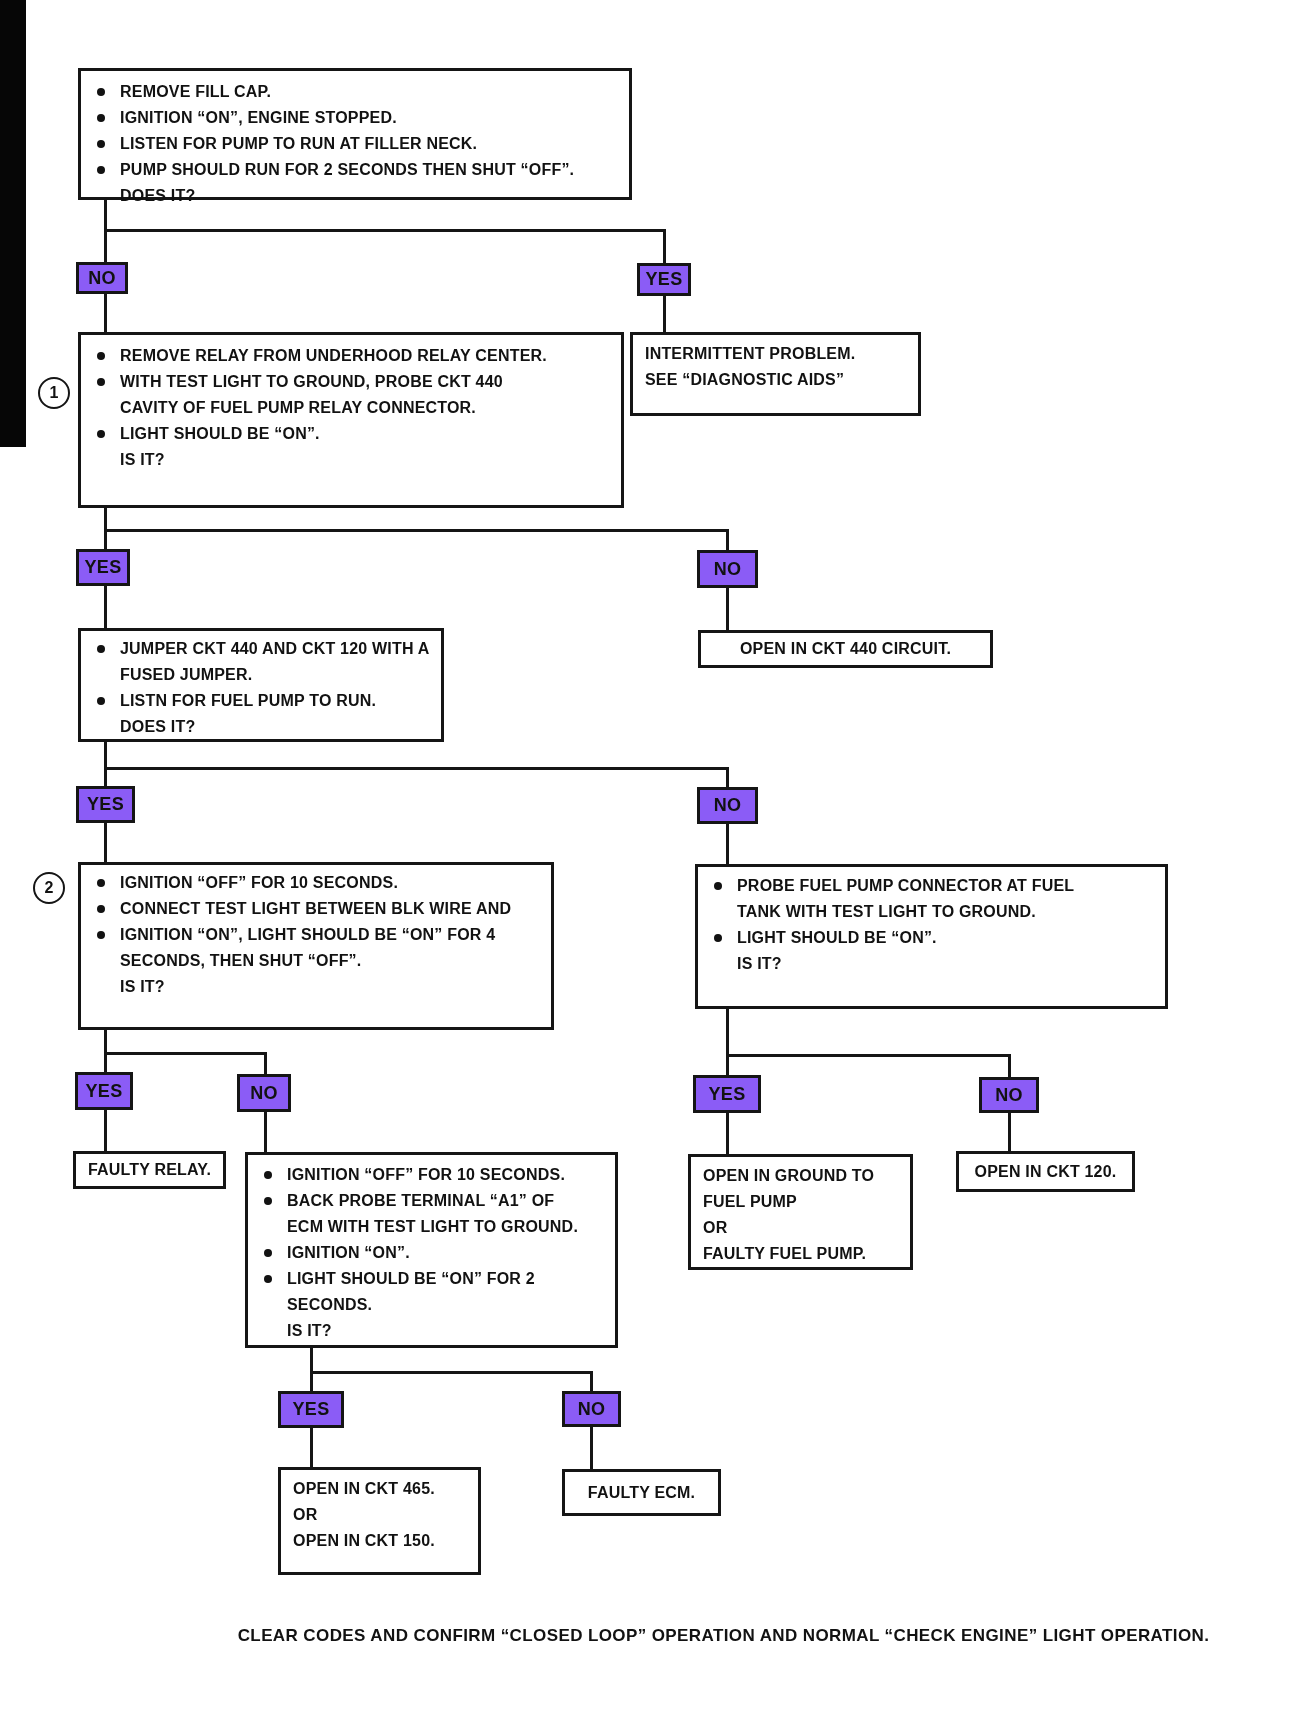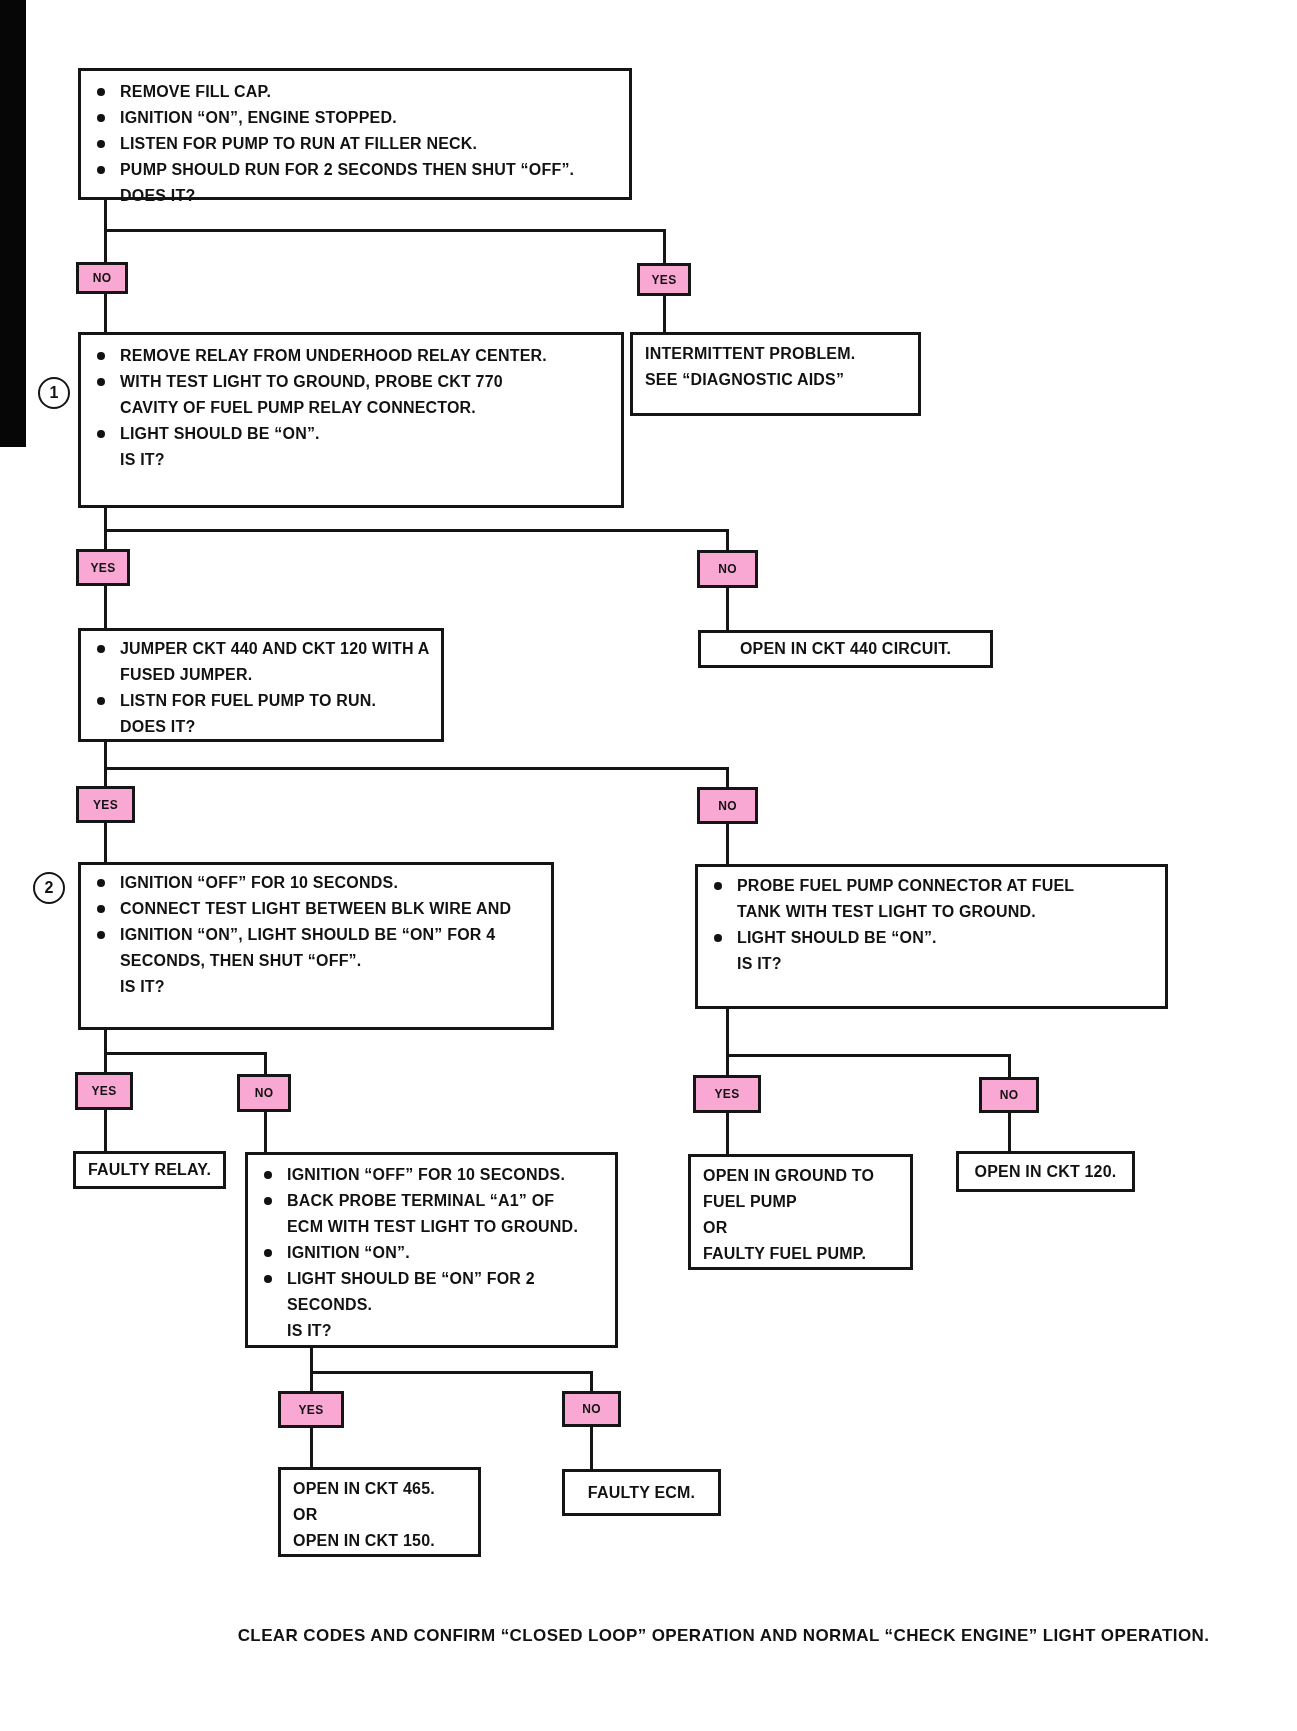--- a/index.html
+++ b/index.html
@@ -22,22 +22,22 @@
   }
   .step{padding:8px 6px 4px 0;}
   .plain{padding:6px 10px 4px 12px;}
   .center{display:flex;align-items:center;justify-content:center;text-align:center;padding:1px 6px;}
   .row{display:flex;white-space:nowrap;}
   .row .dot{width:24px;margin-left:15px;flex:none;position:relative;}
   .row .dot::after{content:"";position:absolute;left:1px;top:9px;width:8px;height:8px;border-radius:50%;background:#121212;}
   .row.cont{padding-left:39px;}
   .plain .row.cont{padding-left:0;}
   .tag{
-    position:absolute;border:3px solid #151515;background:#f9a8d4;box-sizing:border-box;
-    font-size:12px;font-weight:700;letter-spacing:.3px;
+    position:absolute;border:3px solid #151515;background:#8b5cf6;box-sizing:border-box;
+    font-size:18px;font-weight:700;letter-spacing:.3px;
     display:flex;align-items:center;justify-content:center;
   }
   .marker{
     position:absolute;width:32px;height:32px;border:2.5px solid #151515;border-radius:50%;
     box-sizing:border-box;background:#fff;
     font-size:16px;font-weight:700;
     display:flex;align-items:center;justify-content:center;
   }
   .vl,.hl{position:absolute;background:#151515;}
   .vl{width:2.5px;}
@@ -112,21 +112,21 @@
   <div class="tag" style="left:637px;top:263px;width:54px;height:33px">YES</div>
 
   <div class="marker" style="left:38px;top:377px">1</div>
   <div class="box step" style="left:78px;top:332px;width:546px;height:176px">
       <div class="row">
         <span class="dot"></span>
         <span class="txt">REMOVE RELAY FROM UNDERHOOD RELAY CENTER.</span>
       </div>
       <div class="row">
         <span class="dot"></span>
-        <span class="txt">WITH TEST LIGHT TO GROUND, PROBE CKT 770</span>
+        <span class="txt">WITH TEST LIGHT TO GROUND, PROBE CKT 440</span>
       </div>
       <div class="row cont">
         <span class="txt">CAVITY OF FUEL PUMP RELAY CONNECTOR.</span>
       </div>
       <div class="row">
         <span class="dot"></span>
         <span class="txt">LIGHT SHOULD BE “ON”.</span>
       </div>
       <div class="row cont">
         <span class="txt">IS IT?</span>
@@ -254,21 +254,21 @@
       <div class="row cont">
         <span class="txt">FAULTY FUEL PUMP.</span>
       </div>
     </div>
 
   <div class="box center" style="left:956px;top:1151px;width:179px;height:41px">OPEN IN CKT 120.</div>
 
   <div class="tag" style="left:278px;top:1391px;width:66px;height:37px">YES</div>
   <div class="tag" style="left:562px;top:1391px;width:59px;height:36px">NO</div>
 
-  <div class="box plain" style="left:278px;top:1467px;width:203px;height:90px">
+  <div class="box plain" style="left:278px;top:1467px;width:203px;height:108px">
       <div class="row cont">
         <span class="txt">OPEN IN CKT 465.</span>
       </div>
       <div class="row cont">
         <span class="txt">OR</span>
       </div>
       <div class="row cont">
         <span class="txt">OPEN IN CKT 150.</span>
       </div>
     </div>

